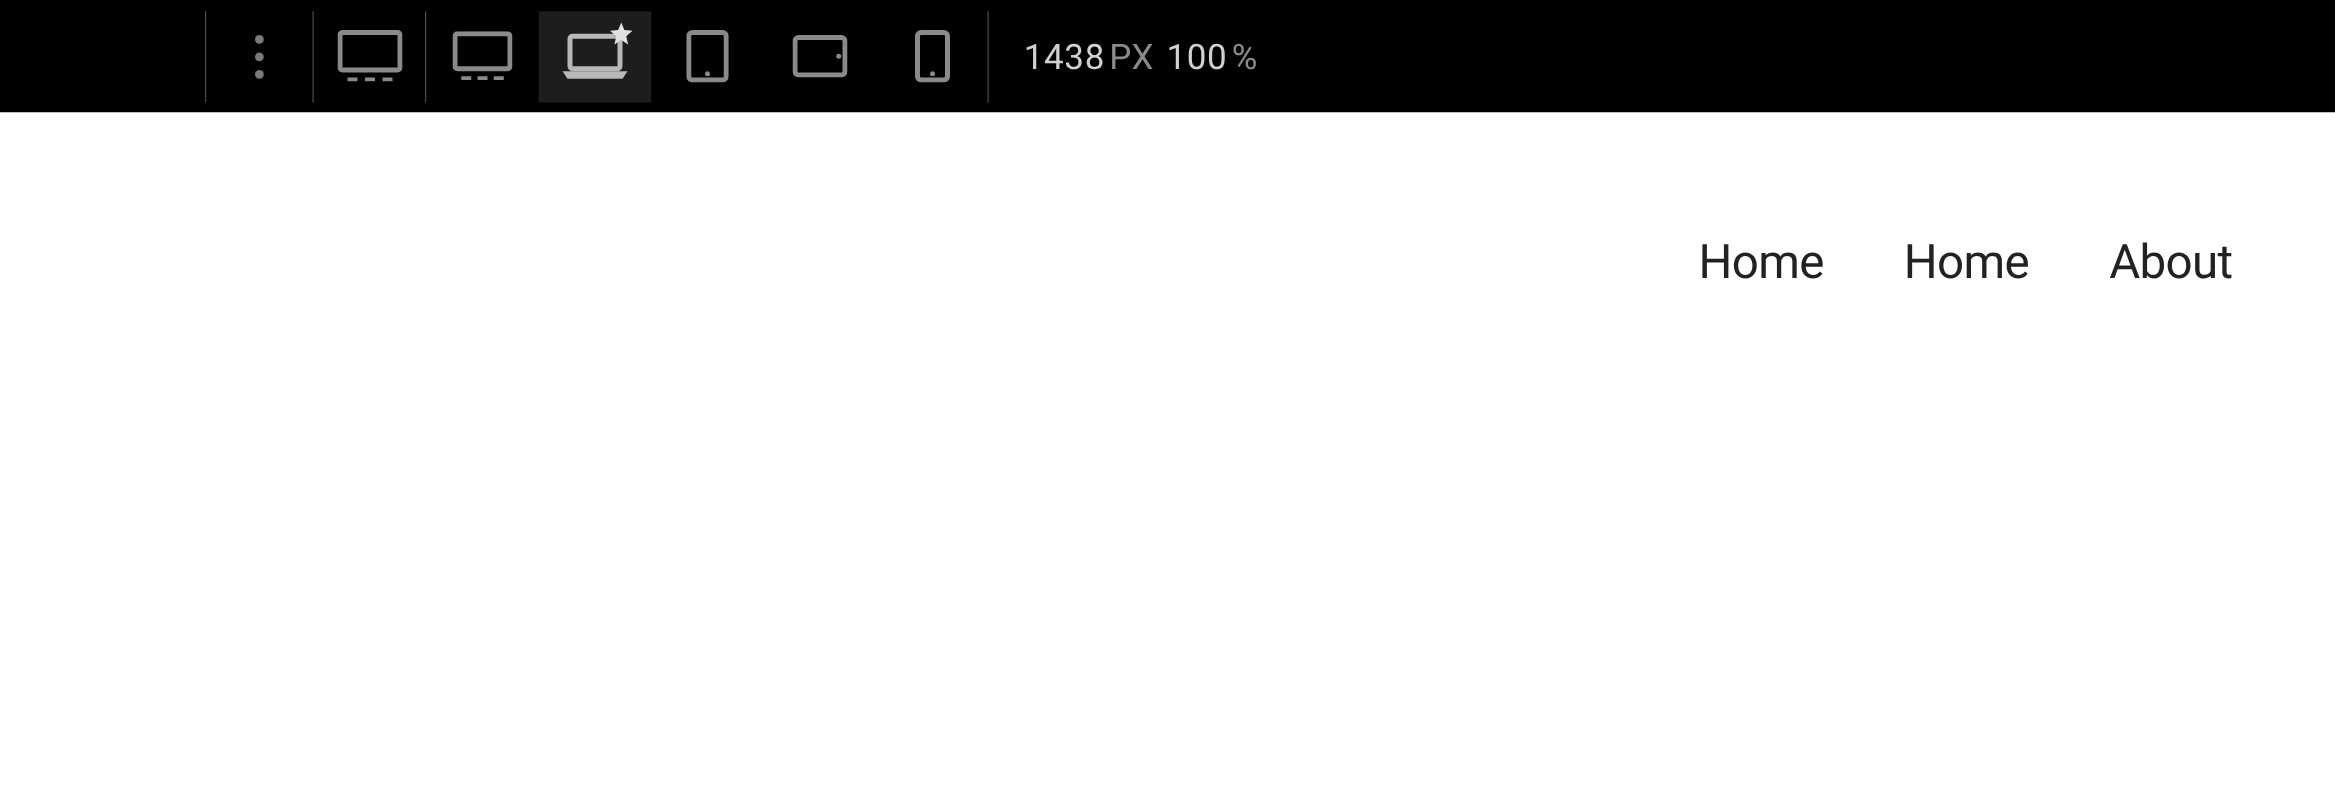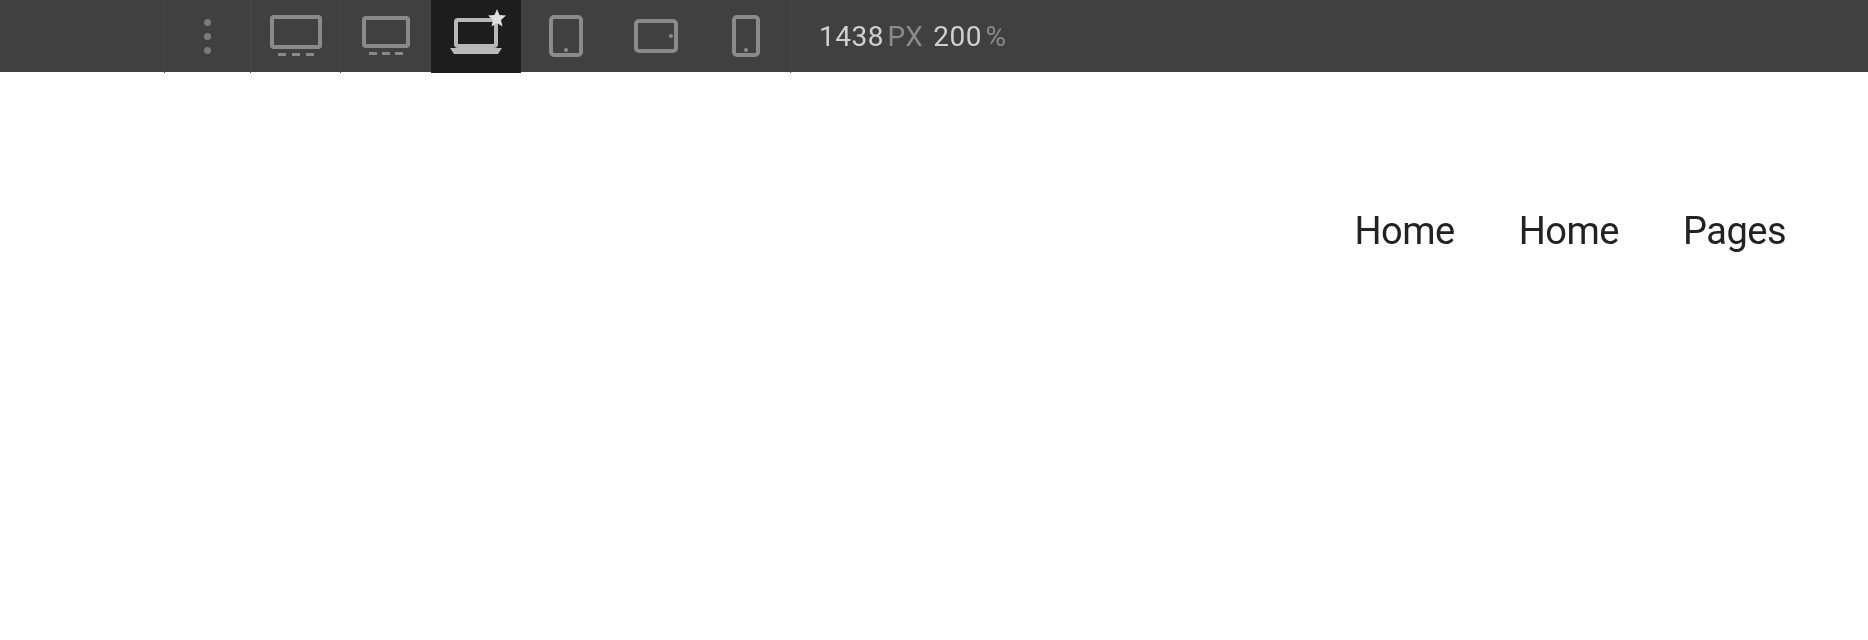--- a/index.html
+++ b/index.html
@@ -8,22 +8,22 @@
       box-sizing: border-box;
     }
     body {
       font-family: -apple-system, BlinkMacSystemFont, "Segoe UI", Roboto, Helvetica, Arial, sans-serif;
       width: 1868px;
       height: 640px;
       background: #ffffff;
       overflow: hidden;
     }
     .toolbar {
-      height: 72px;
-      background: #404040;
+      height: 90px;
+      background: #000000;
       display: flex;
       align-items: center;
       padding: 0;
     }
     .toolbar-btn {
       width: 90px;
       height: 73px;
       display: flex;
       align-items: center;
       justify-content: center;
@@ -85,21 +85,20 @@
       background: #ffffff;
       height: calc(100% - 73px);
     }
     .site-nav {
       display: flex;
       justify-content: flex-end;
       align-items: center;
       gap: 64px;
       padding: 40px 82px 0 0;
       height: 200px;
-      margin-top: 39px;
     }
     .nav-item {
       font-size: 38px;
       color: #222;
       font-weight: 400;
       display: flex;
       align-items: center;
       gap: 14px;
       cursor: pointer;
       letter-spacing: -0.5px;
@@ -189,31 +188,31 @@
       </svg>
     </span>
   </div>
 
   <div class="size-info">
     <span>
       <span class="size-value">1438</span>
       <span class="size-unit">PX</span>
     </span>
     <span>
-      <span class="size-value">200</span>
+      <span class="size-value">100</span>
       <span class="size-unit">%</span>
     </span>
   </div>
 </div>
 
 <div class="canvas">
   <nav class="site-nav">
     <a class="nav-item">
       <span>Home</span>
     </a>
     <a class="nav-item">
       <span>Home</span>
     </a>
     <a class="nav-item">
-      <span>Pages</span>
+      <span>About</span>
     </a>
   </nav>
 </div>
 
 </body></html>

